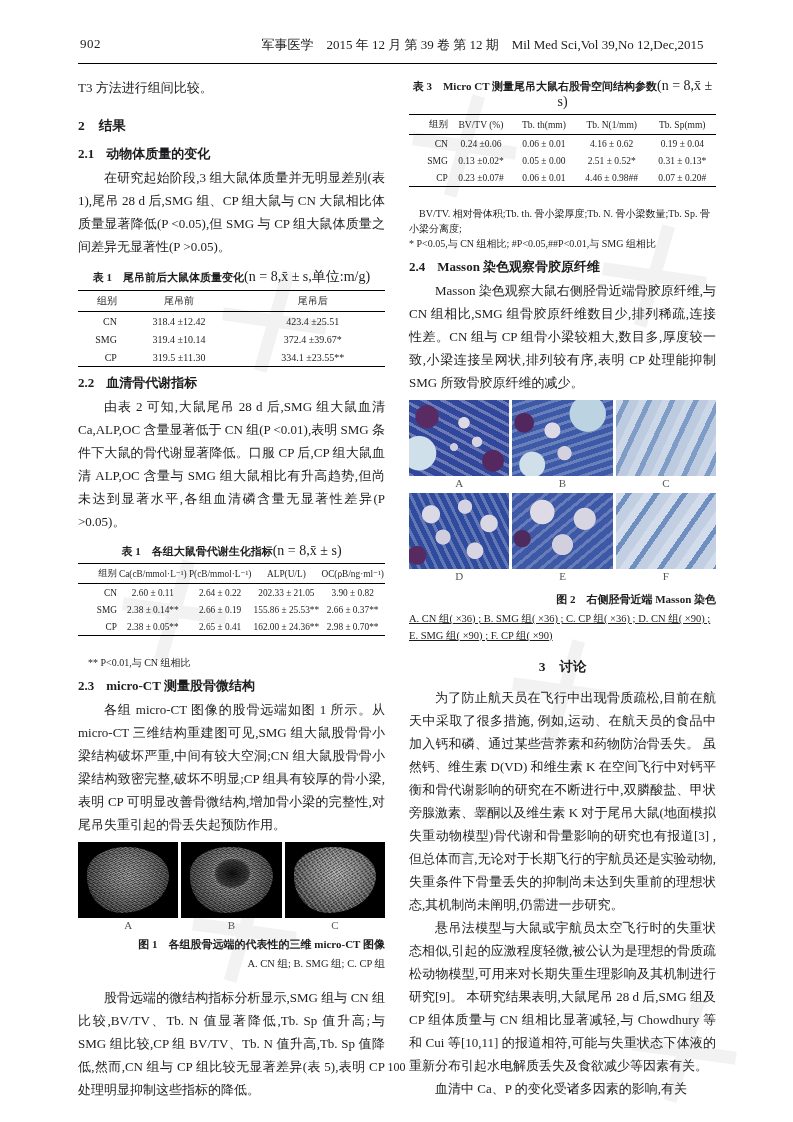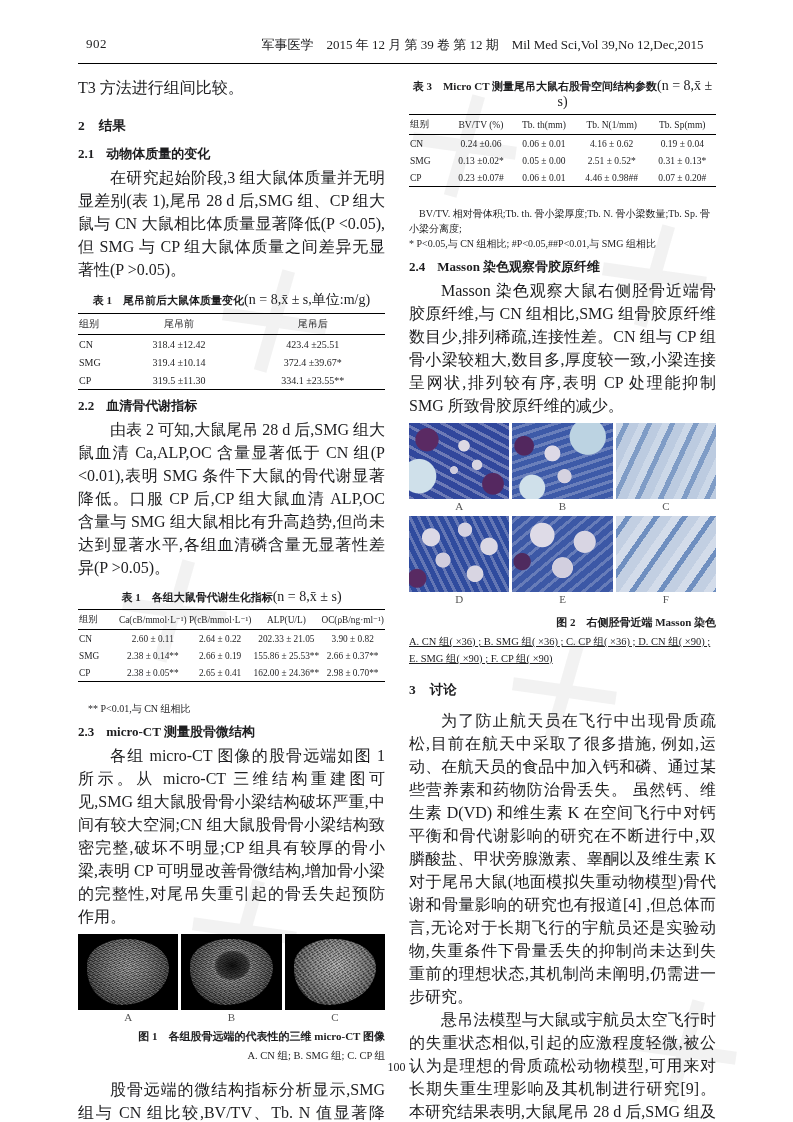--- a/index.html
+++ b/index.html
@@ -13,40 +13,40 @@
     color: #1d1d1f;
     overflow: hidden;
   }
   
   .wm { position:absolute; width:130px; height:100px; transform:rotate(-32deg); opacity:.7; pointer-events:none; }
   .wm::before, .wm::after { content:""; position:absolute; left:12px; top:44px; width:104px; height:13px; background:#ededed; }
   .wm::before { transform:rotate(40deg); }
   .wm::after  { transform:rotate(-42deg); }
   
   .header { position:absolute; top:34px; left:78px; right:76px; height:24px; font-size:13px; }
-  .header .pn { position:absolute; left:8px; top:2px; letter-spacing:.5px; }
+  .header .pn { position:absolute; left:2px; top:2px; letter-spacing:.5px; }
   .header .jl { position:absolute; left:170px; right:0; top:2px; text-align:center; white-space:nowrap; }
   .header-rule { position:absolute; top:63px; left:78px; right:76px; border-top:1.4px solid #000; }
   .footer { position:absolute; top:1060px; left:0; right:0; text-align:center; font-size:12px; }
   
   .content { position:absolute; top:76px; left:78px; width:639px; display:flex; gap:24px; }
   .col { width:307px; }
-  p.body { font-size:16px; line-height:23px; text-align:justify; text-indent:2em; }
+  p.body { font-size:13px; line-height:23px; text-align:justify; text-indent:2em; }
   p.noindent { text-indent:0; }
   .h-sec { font-size:13.5px; font-weight:bold; margin:18px 0 10px; }
   .h-sec .num { margin-right:14px; }
   .h-sub { font-size:13px; font-weight:bold; margin:7px 0 3px; }
   .h-sub .num { margin-right:12px; }
   
   .tbl-title { text-align:center; font-size:11px; font-weight:bold; margin:10px 0 4px; }
   .tbl-title .unit { font-weight:normal; font-size:14px; }
   table.jt { width:100%; border-collapse:collapse; font-size:10px; border-top:1.4px solid #000; border-bottom:1.4px solid #000; }
   table.jt thead th { font-weight:normal; border-bottom:.8px solid #000; padding:3px 1px; }
   table.jt td { padding:3.5px 1px; }
-  table.jt .c0 { text-align:left; width:13%; }
+  table.jt .c0 { text-align:right; width:13%; }
   table.jt .c  { text-align:center; }
   .tbl-foot { font-size:10px; line-height:15px; margin:19px 0 6px; text-indent:1em; }
   
   .fig-row { display:flex; gap:3px; margin-top:6px; }
   .lbl-row { display:flex; gap:3px; }
   .lbl-row span { width:101px; text-align:center; font-size:11px; color:#555; line-height:15px; }
   .fig-cap { text-align:right; font-size:11px; font-weight:bold; margin-top:4px; }
   .fig-sub { text-align:right; font-size:10.5px; margin-top:3px; line-height:17px; }
   .fig-sub.left { text-align:left;text-decoration:underline; }
   
@@ -312,24 +312,24 @@
         <div class="ms m6"></div>
       </div>
       <div class="lbl-row">
         <span>D</span>
         <span>E</span>
         <span>F</span>
       </div>
       <div class="fig-cap" style="margin-top:8px;">图 2　右侧胫骨近端 Masson 染色</div>
       <div class="fig-sub left">A. CN 组( ×36) ; B. SMG 组( ×36) ; C. CP 组( ×36) ; D. CN 组( ×90) ; E. SMG 组( ×90) ; F. CP 组( ×90)</div>
 
-      <div class="h-sec" style="margin-top:14px;">
+      <div class="h-sec" style="margin-top:14px;text-align:center;">
         <span class="num">3</span><span>讨论</span>
       </div>
 
-      <p class="body">为了防止航天员在飞行中出现骨质疏松,目前在航天中采取了很多措施, 例如,运动、在航天员的食品中加入钙和磷、通过某些营养素和药物防治骨丢失。 虽然钙、维生素 D(VD) 和维生素 K 在空间飞行中对钙平衡和骨代谢影响的研究在不断进行中,双膦酸盐、甲状旁腺激素、睾酮以及维生素 K 对于尾吊大鼠(地面模拟失重动物模型)骨代谢和骨量影响的研究也有报道[4] ,但总体而言,无论对于长期飞行的宇航员还是实验动物,失重条件下骨量丢失的抑制尚未达到失重前的理想状态,其机制尚未阐明,仍需进一步研究。</p>
+      <p class="body">为了防止航天员在飞行中出现骨质疏松,目前在航天中采取了很多措施, 例如,运动、在航天员的食品中加入钙和磷、通过某些营养素和药物防治骨丢失。 虽然钙、维生素 D(VD) 和维生素 K 在空间飞行中对钙平衡和骨代谢影响的研究在不断进行中,双膦酸盐、甲状旁腺激素、睾酮以及维生素 K 对于尾吊大鼠(地面模拟失重动物模型)骨代谢和骨量影响的研究也有报道[3] ,但总体而言,无论对于长期飞行的宇航员还是实验动物,失重条件下骨量丢失的抑制尚未达到失重前的理想状态,其机制尚未阐明,仍需进一步研究。</p>
       <p class="body">悬吊法模型与大鼠或宇航员太空飞行时的失重状态相似,引起的应激程度轻微,被公认为是理想的骨质疏松动物模型,可用来对长期失重生理影响及其机制进行研究[9]。 本研究结果表明,大鼠尾吊 28 d 后,SMG 组及 CP 组体质量与 CN 组相比显著减轻,与 Chowdhury 等和 Cui 等[10,11] 的报道相符,可能与失重状态下体液的重新分布引起水电解质丢失及食欲减少等因素有关。</p>
       <p class="body">血清中 Ca、P 的变化受诸多因素的影响,有关</p>
     </div>
   </div>
 
   <div class="footer">100</div>
 </div>
 
 </body></html>

